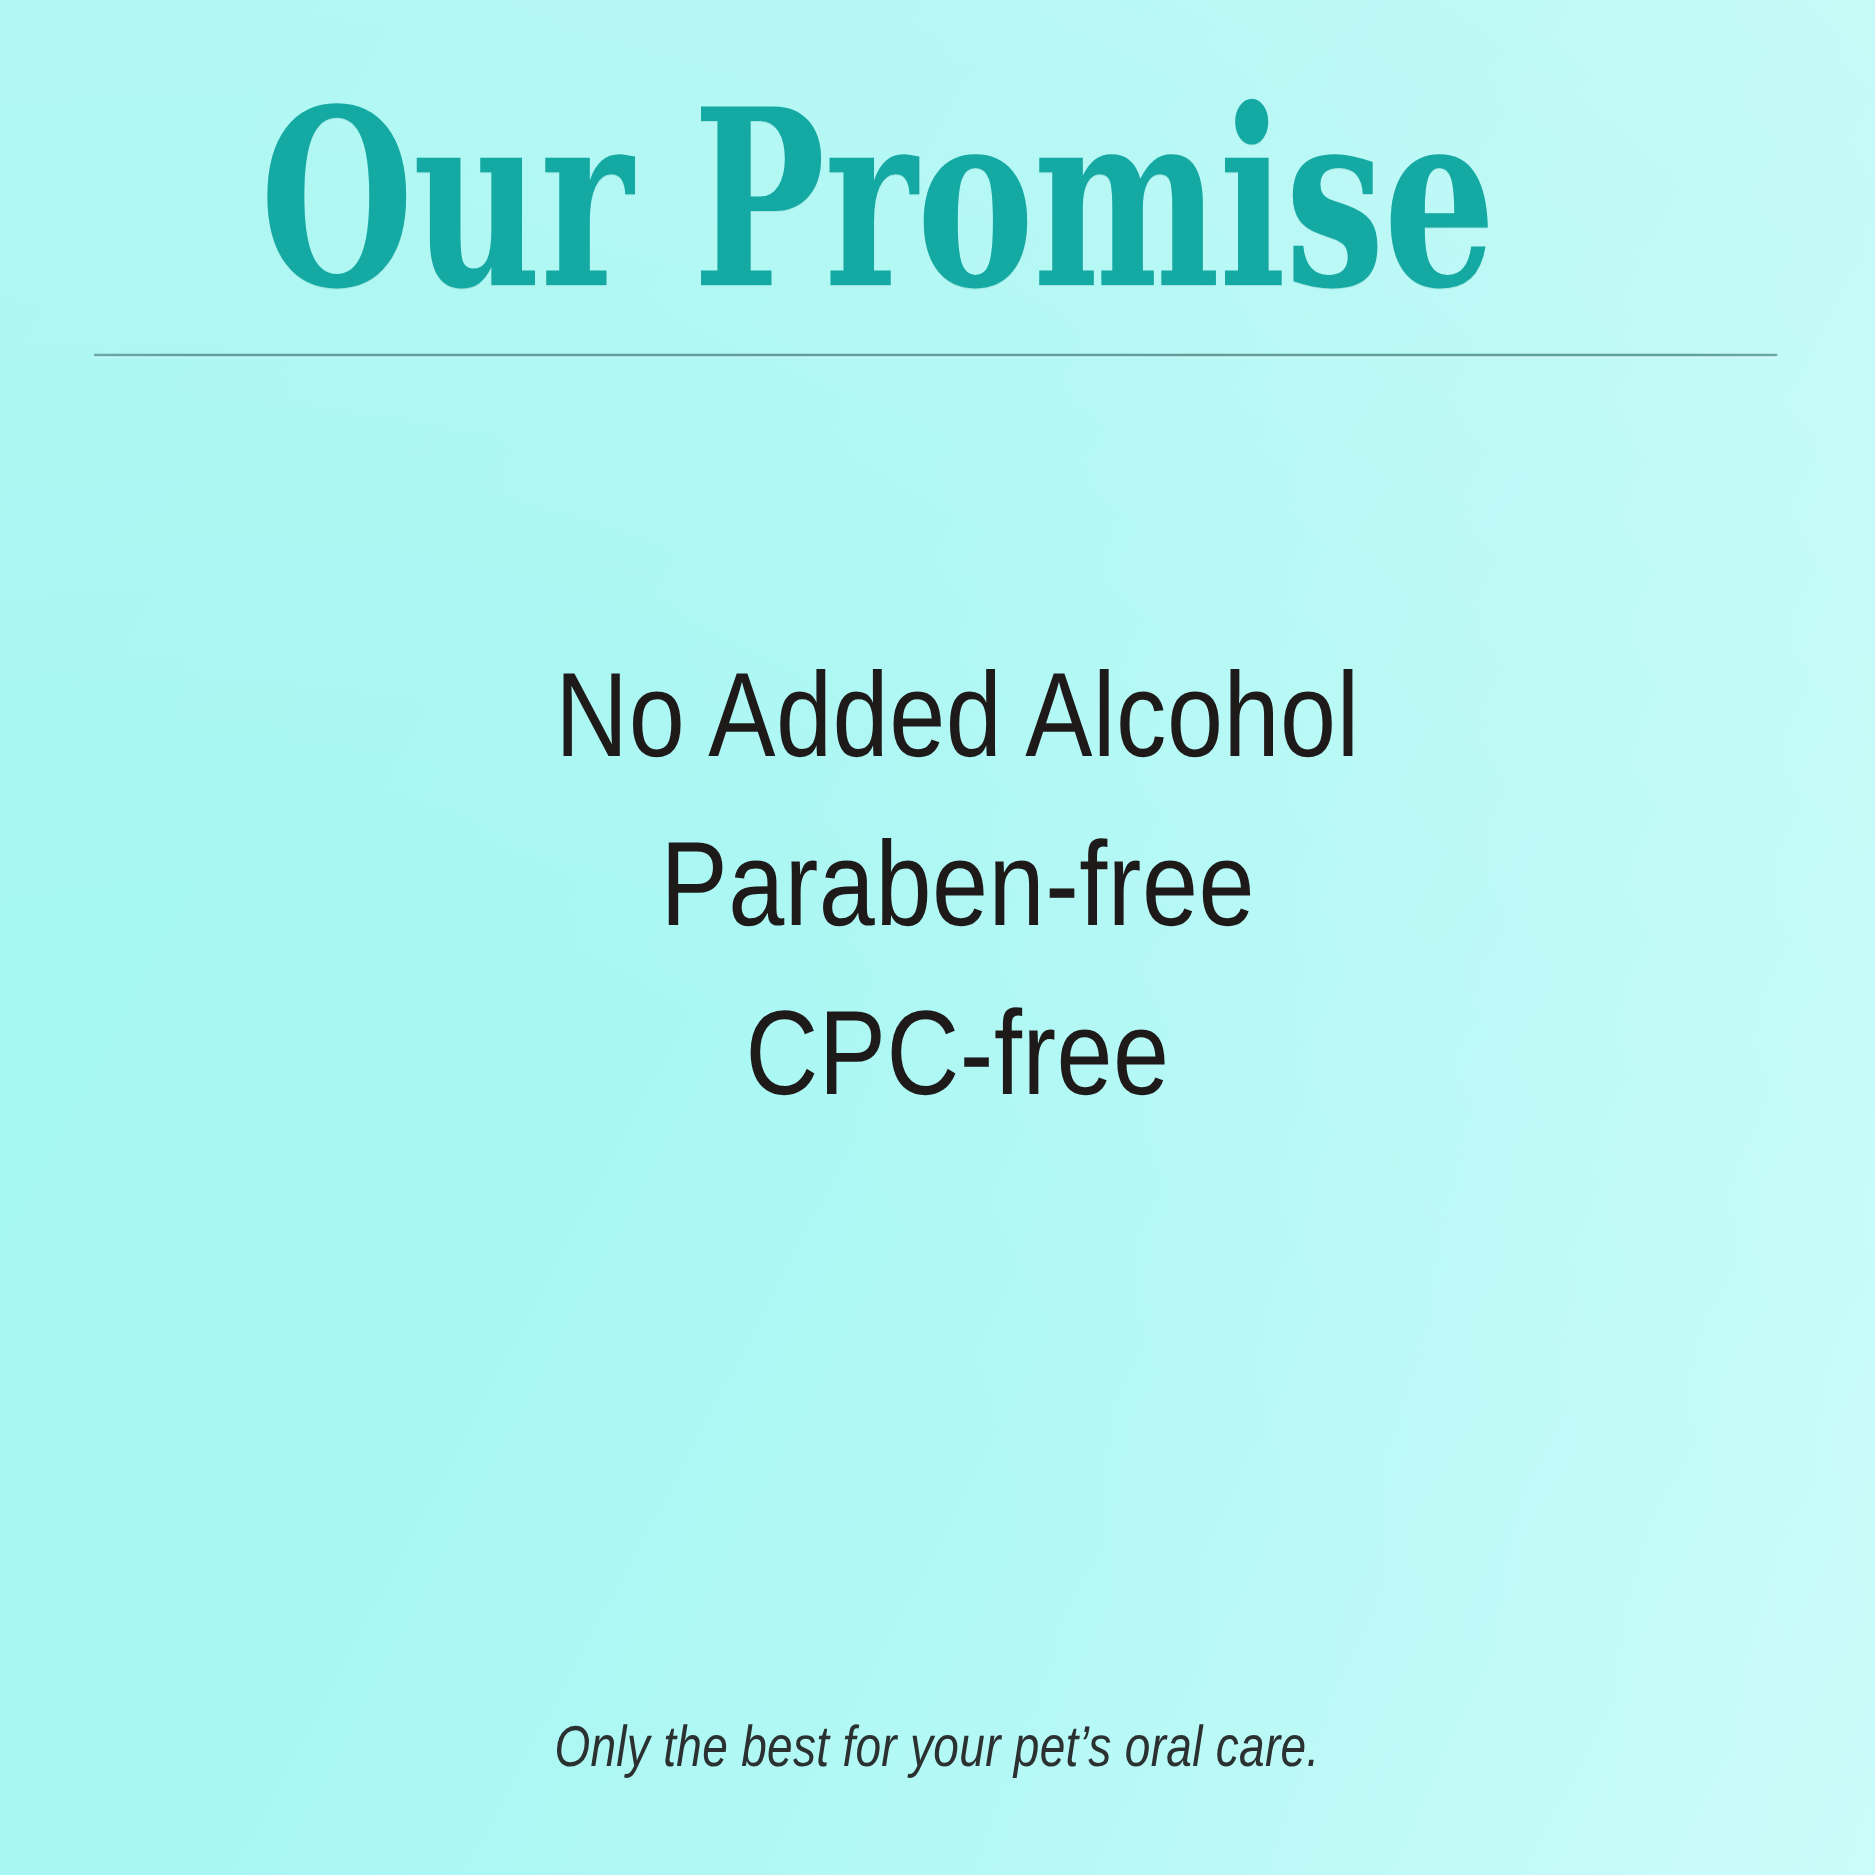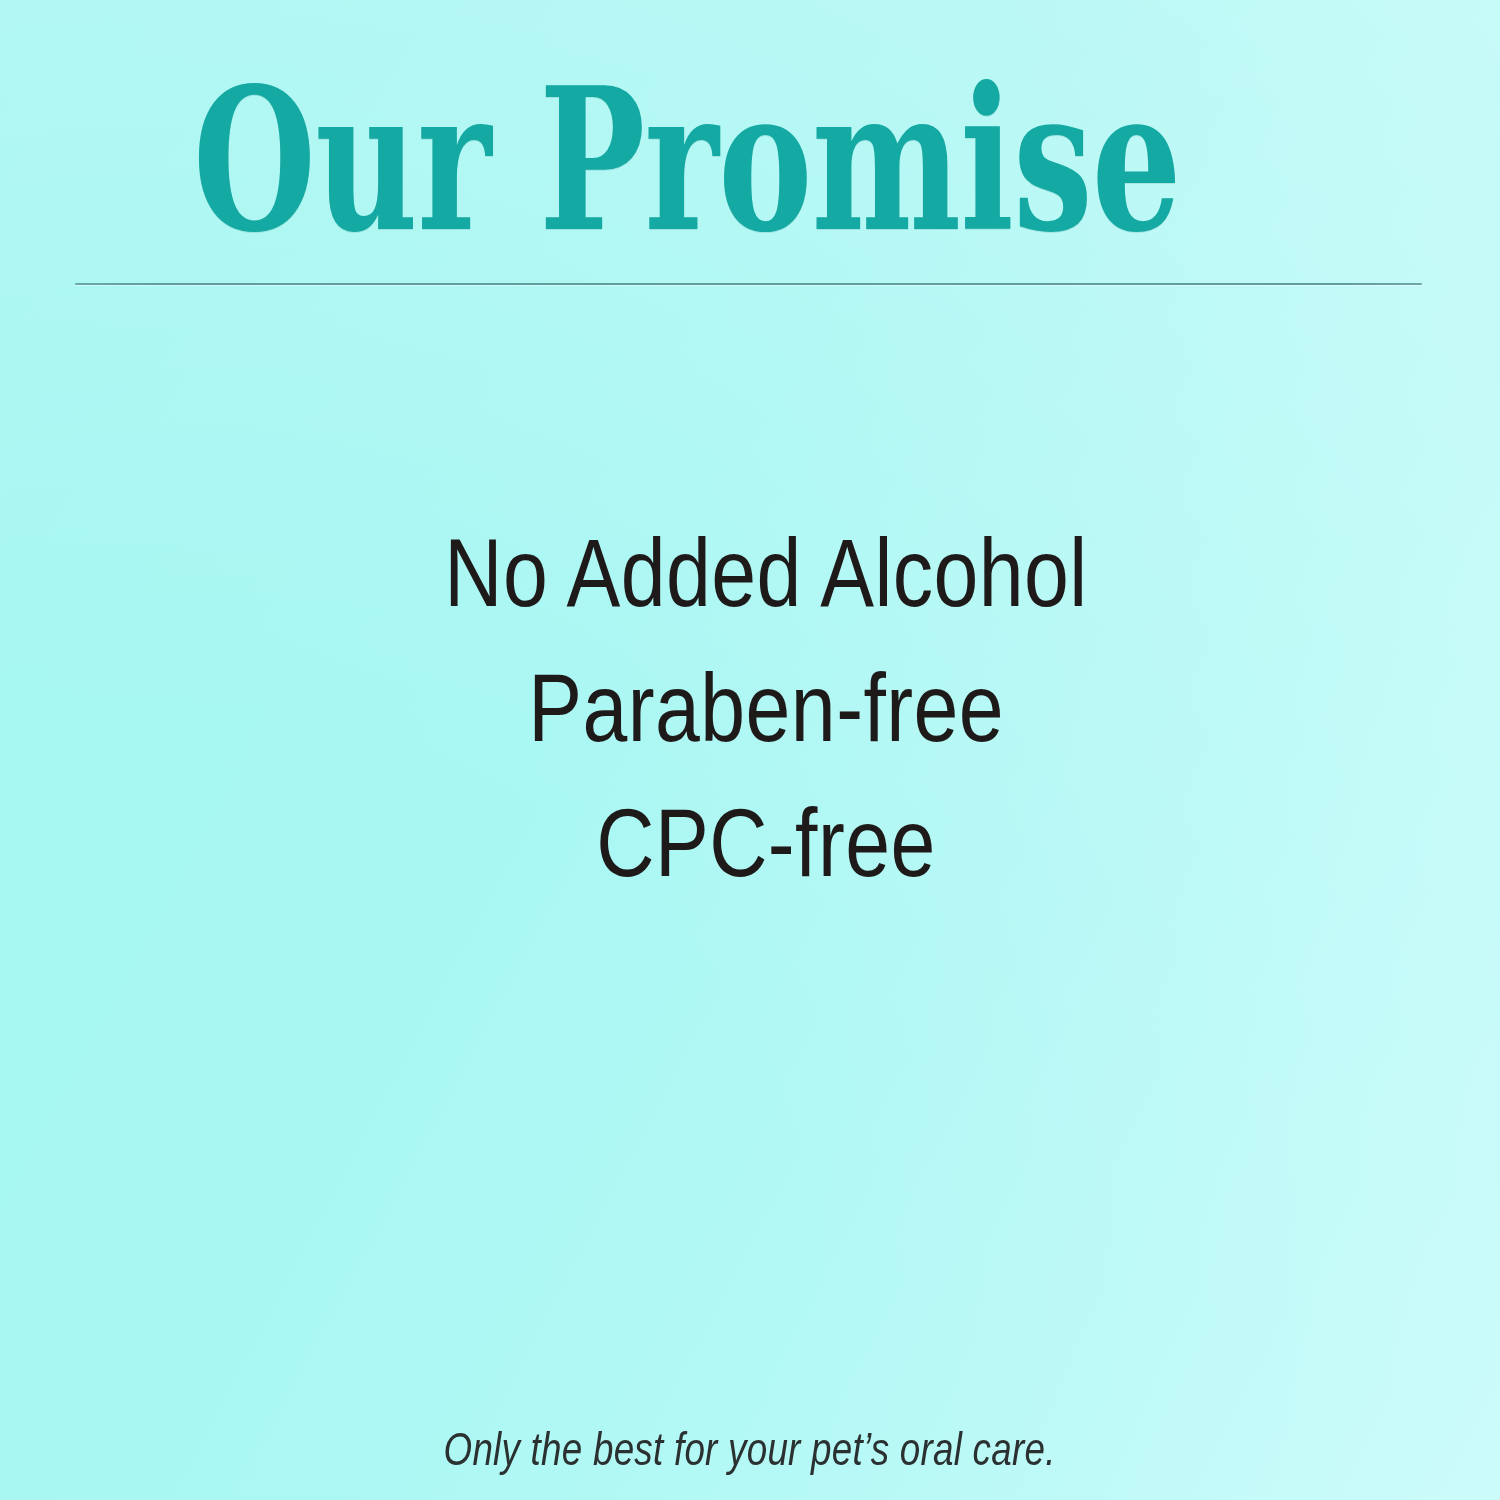--- a/index.html
+++ b/index.html
@@ -20,21 +20,21 @@
       radial-gradient(135% 125% at 12% 86%, rgba(255,255,255,0.00) 30%, rgba(255,255,255,0.28) 100%),
       linear-gradient(118deg, #a4f6f1 0%, #a9f7f3 42%, #b6f9f6 72%, #c4fbf9 100%);
     font-family: "Liberation Sans", "DejaVu Sans", sans-serif;
     -webkit-font-smoothing: antialiased;
   }
 
   
   .title-zone {
     position: absolute;
     top: 62px;
-    left: 1px;
+    left: 16px;
     width: 1354px;
     text-align: center;
   }
 
   .poster-title {
     display: inline-block;
     margin: 0;
     font-family: "DejaVu Serif", "Liberation Serif", serif;
     font-weight: 700;
     font-size: 196px;
@@ -92,21 +92,21 @@
 
   .promise-item .promise-text {
     display: inline-block;
     transform: scaleX(0.84);
     transform-origin: center center;
   }
 
   
   .tagline-zone {
     position: absolute;
-    top: 1424px;
+    top: 1372px;
     left: 0;
     width: 1500px;
     text-align: center;
   }
 
   .tagline {
     display: inline-block;
     margin: 0;
     font-family: "Liberation Sans", "DejaVu Sans", sans-serif;
     font-style: italic;

